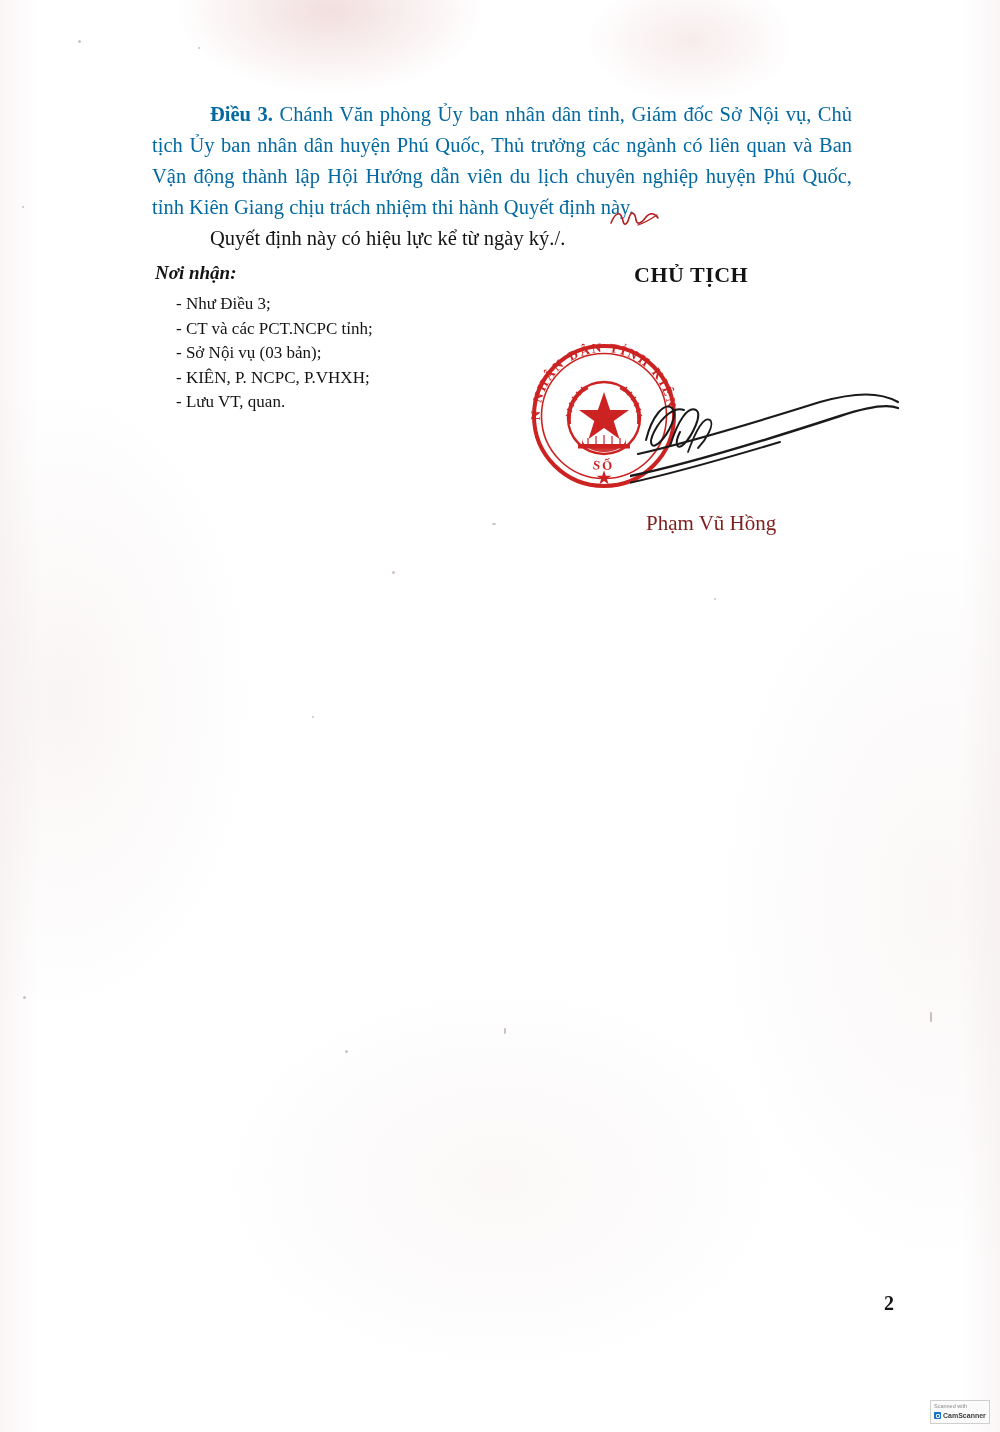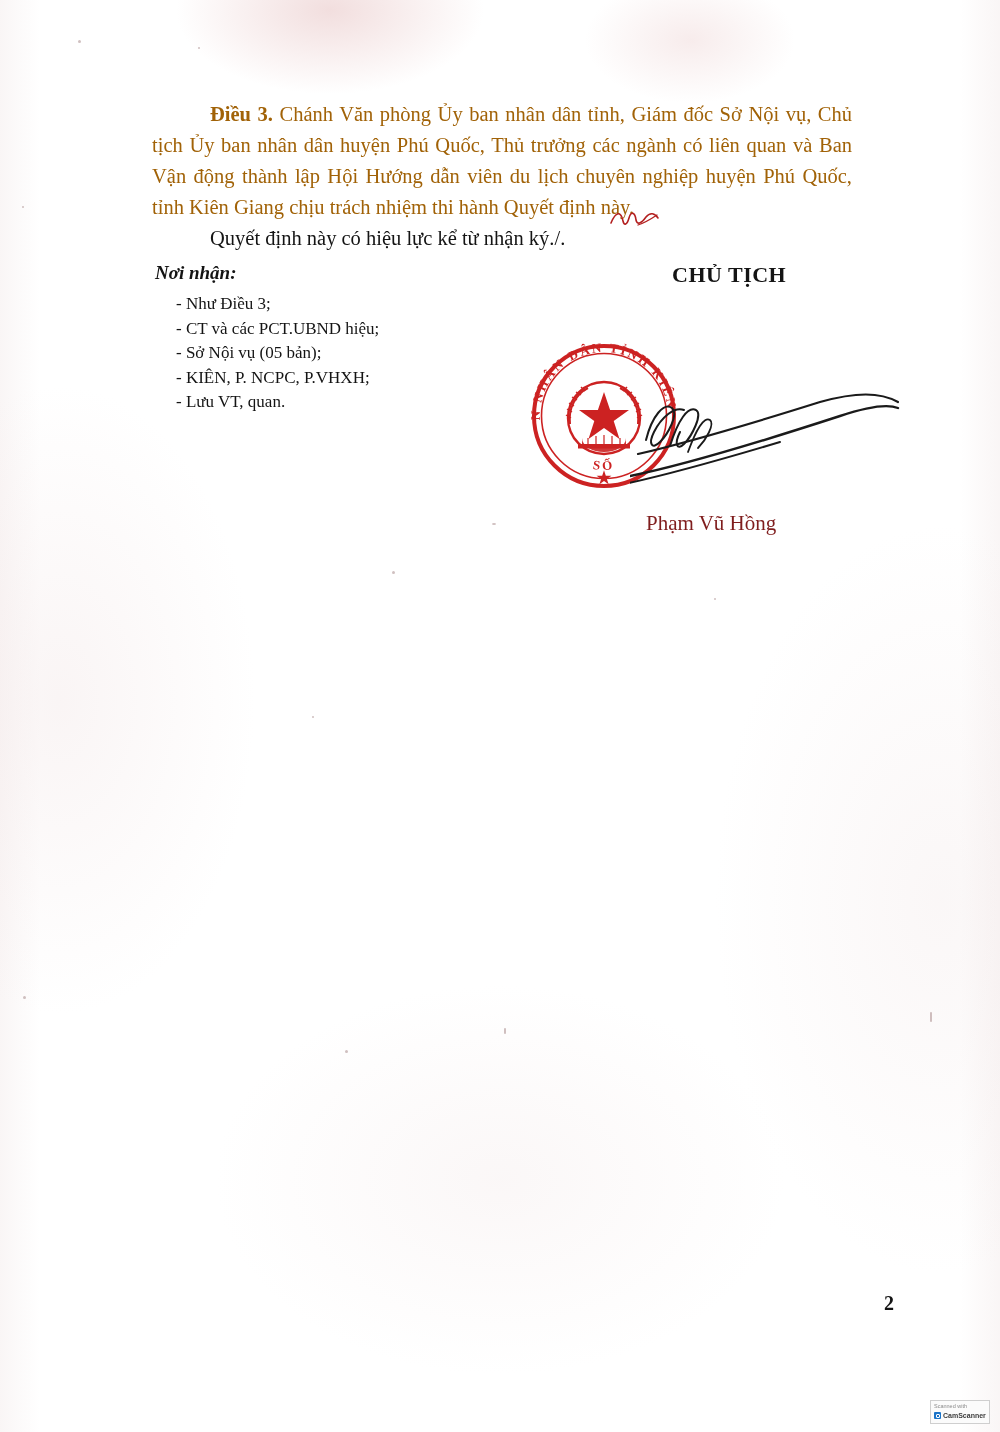--- a/index.html
+++ b/index.html
@@ -43,21 +43,21 @@
     height: 1432px;
   }
 
   .body-text {
     position: absolute;
     left: 152px;
     top: 78px;
     width: 700px;
     font-size: 20.5px;
     line-height: 31px;
-    color: #a16207;
+    color: #0369a1;
     text-align: justify;
     font-family: "Liberation Serif", serif;
   }
   .body-text .indent { display: inline-block; width: 58px; }
   .body-text b { font-weight: bold; }
 
   .effective {
     position: absolute;
     left: 152px;
     top: 202px;
@@ -89,21 +89,20 @@
   }
 
   .signer-title {
     position: absolute;
     left: 634px;
     top: 262px;
     font-size: 22px;
     font-weight: bold;
     letter-spacing: 0.5px;
     color: #141414;
-    margin-left: 38px;
   }
 
   .signer-name {
     position: absolute;
     left: 646px;
     top: 511px;
     font-size: 21px;
     color: #7f1d1d;
     font-family: "Liberation Serif", serif;
   }
@@ -199,35 +198,35 @@
 <div class="speckle" style="left:23px; top:996px; width:3px; height:3px;"></div>
 <div class="speckle" style="left:345px; top:1050px; width:3px; height:3px;"></div>
 <div class="speckle" style="left:504px; top:1028px; width:2px; height:6px; border-radius:1px;"></div>
 <div class="speckle" style="left:930px; top:1012px; width:2px; height:10px; border-radius:1px;"></div>
 <div class="speckle" style="left:492px; top:523px; width:4px; height:2px;"></div>
 
 <div class="content">
 
   <p class="body-text"><span class="indent"></span><b>Điều 3.</b><span> Chánh Văn phòng Ủy ban nhân dân tỉnh, Giám đốc Sở Nội vụ, Chủ tịch Ủy ban nhân dân huyện Phú Quốc, Thủ trưởng các ngành có liên quan và Ban Vận động thành lập Hội Hướng dẫn viên du lịch chuyên nghiệp huyện Phú Quốc, tỉnh Kiên Giang chịu trách nhiệm thi hành Quyết định này.</span></p>
 
-  <p class="effective"><span class="indent"></span><span>Quyết định này có hiệu lực kể từ nhận ký./.</span></p>
+  <p class="effective"><span class="indent"></span><span>Quyết định này có hiệu lực kể từ ngày ký./.</span></p>
 
   <div class="flourish">
     <svg width="60" height="26" viewBox="0 0 60 26">
       <path d="M3 18 C8 6, 13 6, 15 16 C16 21, 19 20, 21 13 C23 6, 27 7, 28 15 C29 20, 33 19, 38 12 C42 7, 47 8, 50 13" stroke="#b32020" stroke-width="1.6" fill="none" stroke-linecap="round"></path>
       <path d="M30 20 C36 18, 43 14, 49 10" stroke="#b32020" stroke-width="1.3" fill="none" stroke-linecap="round"></path>
     </svg>
   </div>
 
   <div class="recipients-title">Nơi nhận:</div>
 
   <div class="recipients-list">
     <div>- Như Điều 3;</div>
-    <div>- CT và các PCT.UBND hiệu;</div>
-    <div>- Sở Nội vụ (05 bản);</div>
+    <div>- CT và các PCT.NCPC tỉnh;</div>
+    <div>- Sở Nội vụ (03 bản);</div>
     <div>- KIÊN, P. NCPC, P.VHXH;</div>
     <div>- Lưu VT, quan.</div>
   </div>
 
   <div class="signer-title">CHỦ TỊCH</div>
 
   <div class="seal">
     <svg width="172" height="172" viewBox="0 0 172 172">
       <defs>
         <path id="arcTop" d="M 86,86 m -64,0 a 64,64 0 1,1 128,0" fill="none"></path>

